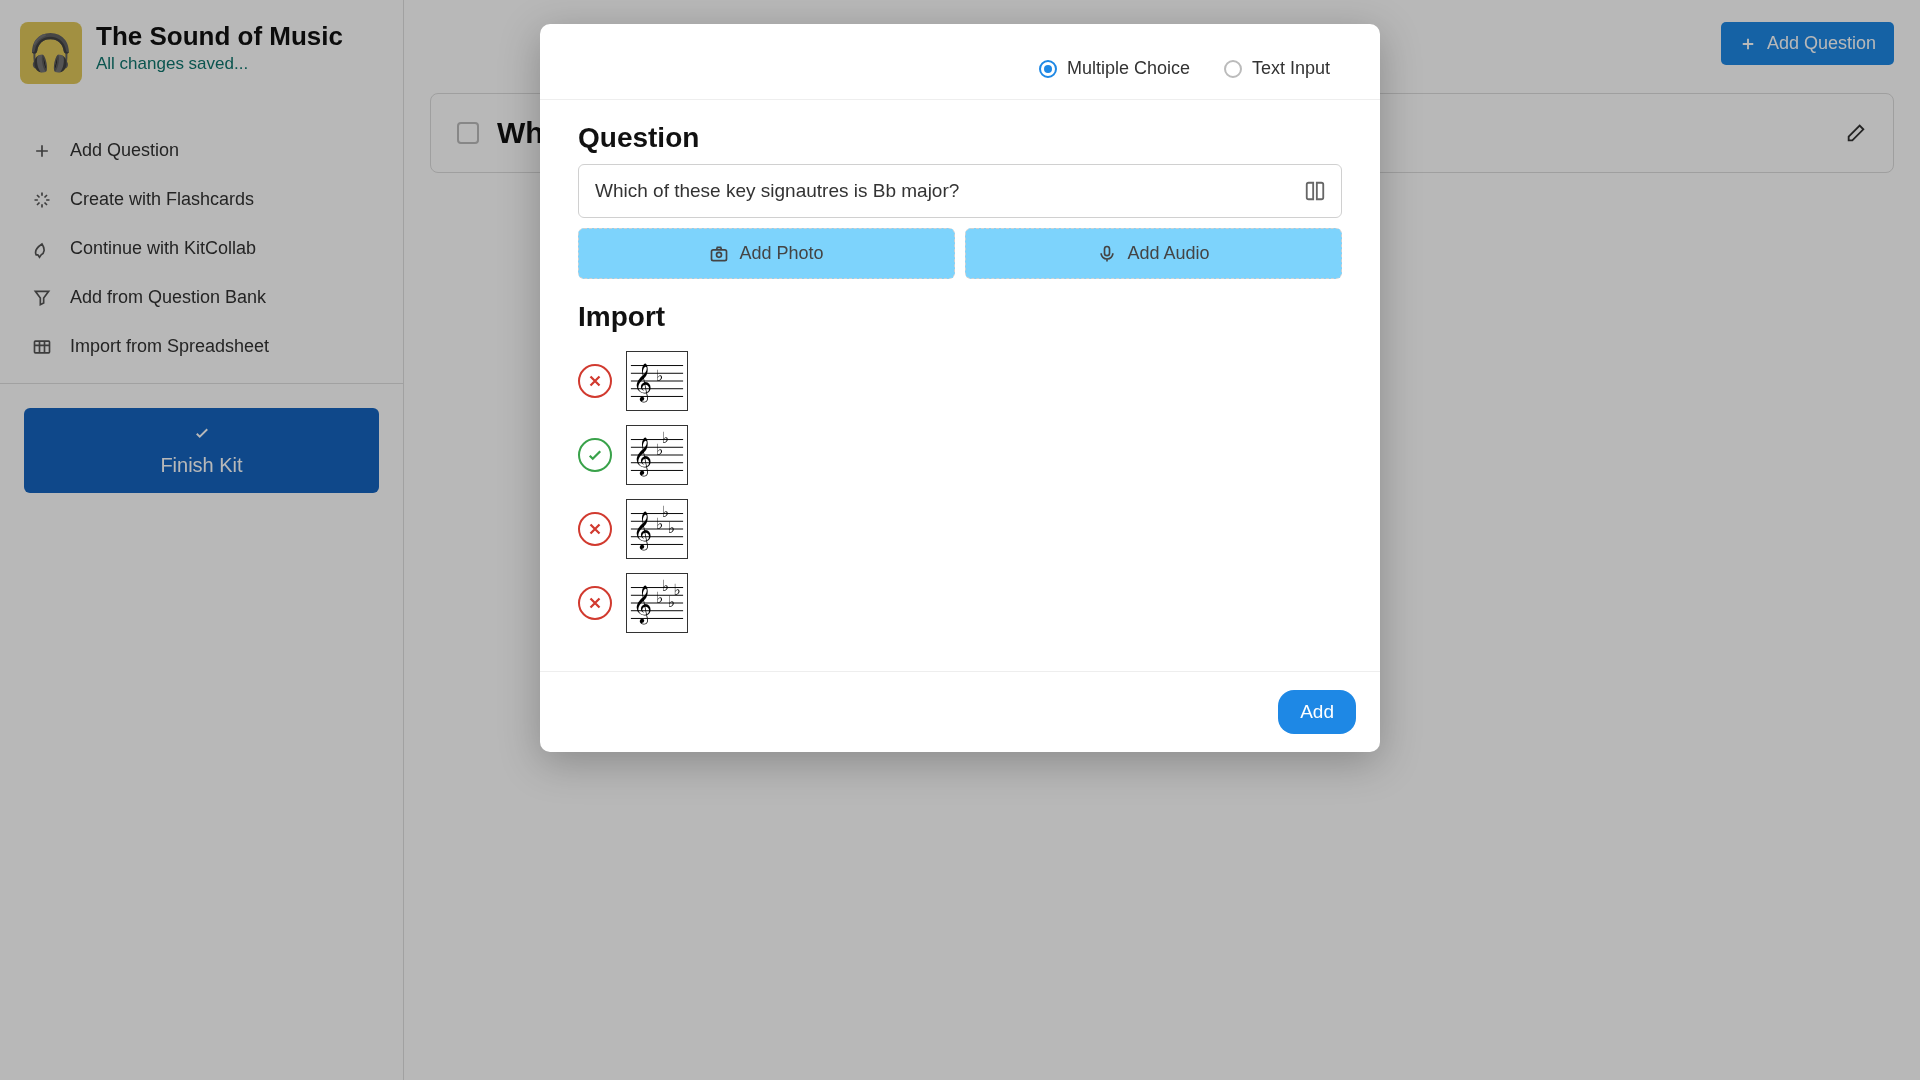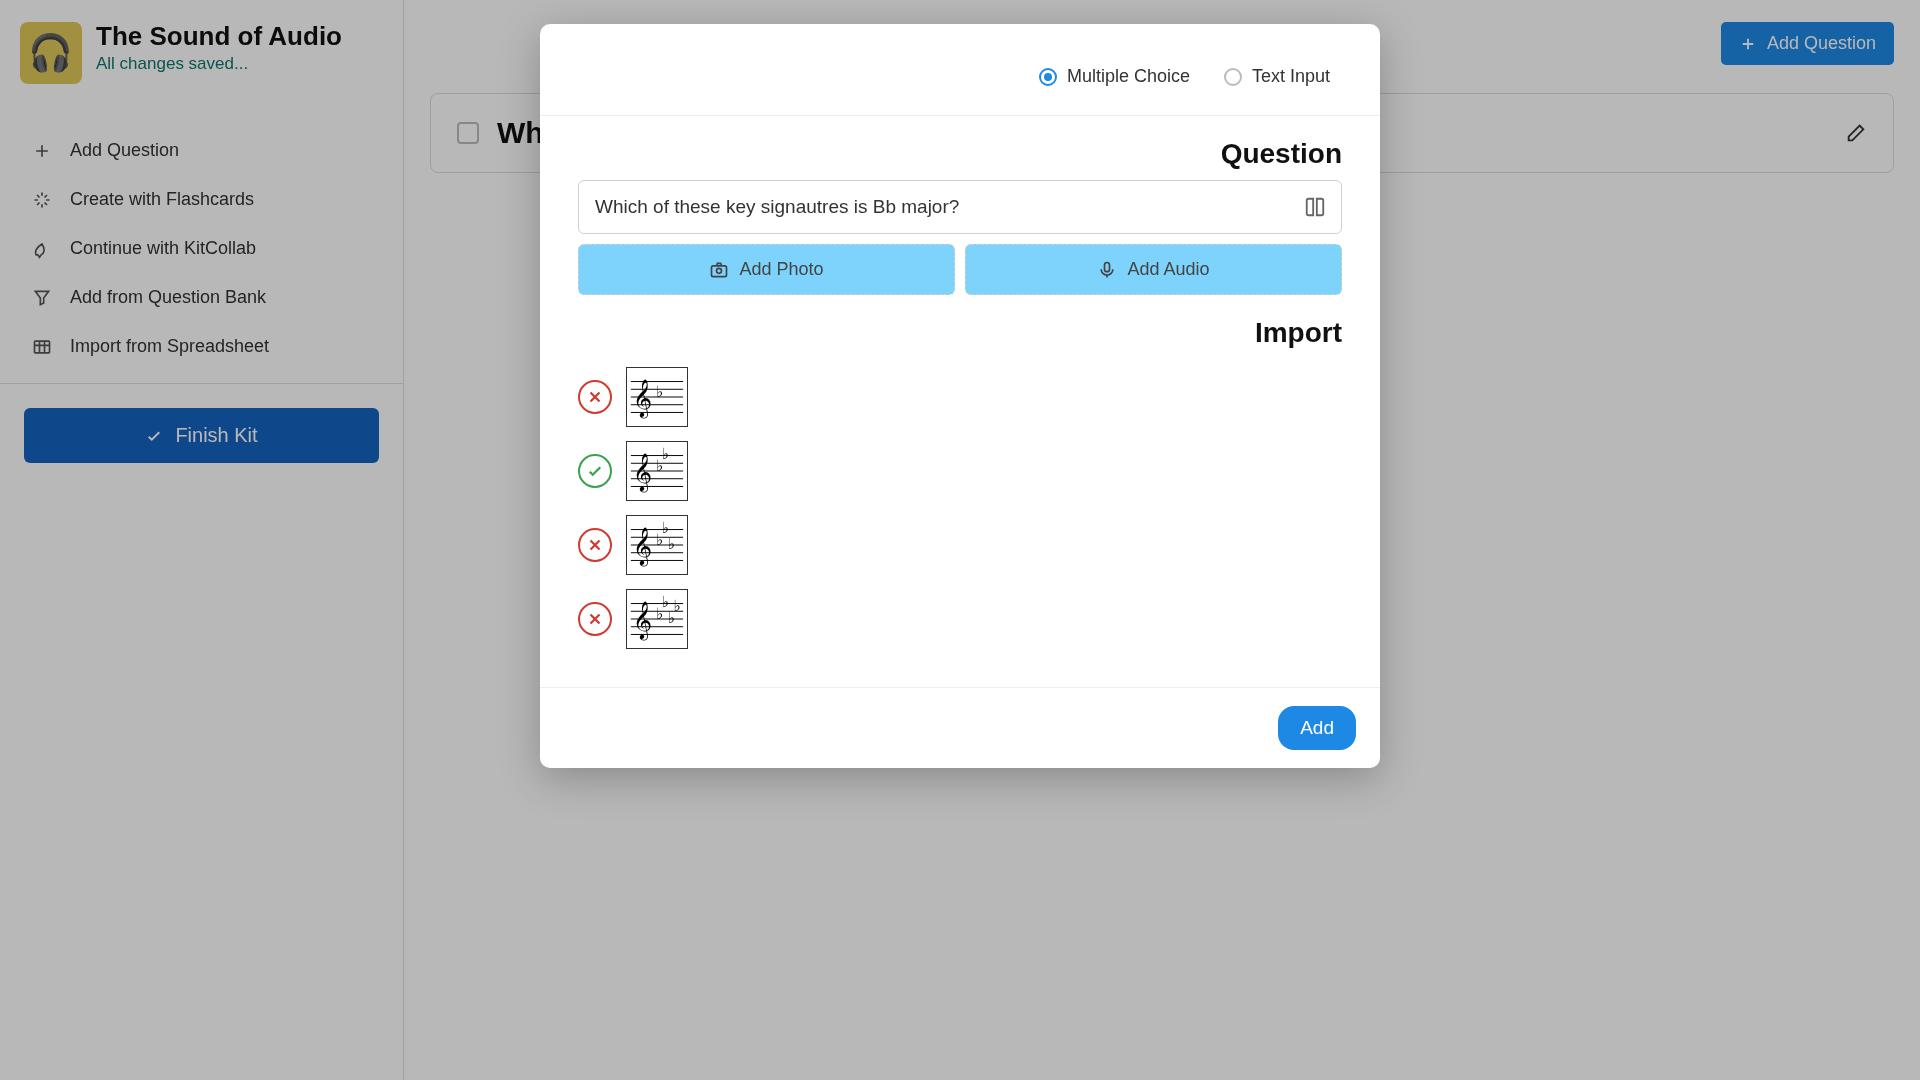--- a/index.html
+++ b/index.html
@@ -10,44 +10,44 @@
 .sidebar-header { display: flex; align-items: flex-start; gap: 14px; padding: 0 20px 24px 20px; }
 .kit-icon { width: 62px; height: 62px; background: #e1c85b; border-radius: 8px; display: flex; align-items: center; justify-content: center; font-size: 36px; }
 .kit-title { font-size: 26px; font-weight: 700; color: #111; line-height: 1.15; }
 .kit-subtitle { font-size: 17px; color: #0f766e; margin-top: 2px; }
 
 .sidebar-menu { padding: 18px 0 0 0; }
 .sidebar-item { display: flex; align-items: center; gap: 18px; padding: 14px 32px; font-size: 18px; color: #333; cursor: pointer; }
 .sidebar-icon { width: 20px; height: 20px; color: #555; flex: none; }
 
 .sidebar-divider { border-top: 1px solid #e0e0e0; margin: 12px 0 24px 0; }
-.finish-btn { margin: 0 24px; background: #1565c0; color: #fff; font-size: 20px; font-weight: 500; padding: 16px 0; border: none; border-radius: 6px; display: flex; align-items: center; justify-content: center; gap: 12px; cursor: pointer; }
+.finish-btn { margin: 0 24px; background: #1565c0; color: #fff; font-size: 20px; font-weight: 500; padding: 16px 0; border: none; border-radius: 6px; display: flex; align-items: center; justify-content: center; gap: 12px; cursor: pointer; flex-direction: column; }
 
 .main { flex: 1; background: #fff; padding: 22px 26px; }
 .main-header { display: flex; justify-content: flex-end; padding-bottom: 28px; }
 .add-q-btn { background: #1e88e5; color: #fff; border: none; border-radius: 5px; padding: 11px 18px; font-size: 18px; font-weight: 500; display: flex; align-items: center; gap: 10px; cursor: pointer; }
 
 .question-card { border: 1px solid #ddd; border-radius: 8px; padding: 22px 26px; display: flex; align-items: center; gap: 18px; }
 .checkbox { width: 22px; height: 22px; border: 2px solid #bbb; border-radius: 4px; }
 .question-card-title { font-size: 30px; font-weight: 700; color: #111; flex: 1; }
 .edit-icon { width: 22px; color: #333; cursor: pointer; }
 
 
 .overlay { position: absolute; inset: 0; background: rgba(0,0,0,0.28); display: flex; justify-content: center; align-items: flex-start; padding-top: 24px; }
 .modal { width: 840px; background: #fff; border-radius: 10px; padding: 28px 38px 0 38px; display: flex; flex-direction: column; box-shadow: 0 10px 40px rgba(0,0,0,0.25); }
 
-.qtype-row { display: flex; justify-content: flex-end; gap: 34px; padding: 6px 0 20px 12px; margin: 8px -38px; padding-right: 50px; }
+.qtype-row { display: flex; justify-content: flex-end; gap: 34px; padding: 6px 0 20px 12px; margin: 0 -38px; padding-right: 50px; }
 .qtype { display: flex; align-items: center; gap: 10px; font-size: 18px; color: #333; cursor: pointer; }
 .radio { width: 18px; height: 18px; border: 2px solid #bbb; border-radius: 50%; display: flex; align-items: center; justify-content: center; }
 .radio.selected { border-color: #1e88e5; }
 .radio.selected::after { content: ""; width: 8px; height: 8px; background: #1e88e5; border-radius: 50%; }
 
 .modal-divider { border-top: 1px solid #eee; margin: 0 -38px; }
 
-.section-title { font-size: 28px; font-weight: 700; color: #111; margin-top: 22px; margin-bottom: 10px; text-align: right; }
+.section-title { font-size: 28px; font-weight: 700; color: #111; margin-top: 22px; margin-bottom: 10px; }
 .q-input-wrap { position: relative; }
 .q-input { width: 100%; border: 1px solid #d0d0d0; border-radius: 6px; padding: 15px 50px 15px 16px; font-size: 19px; color: #333; }
 .q-input-icon { position: absolute; right: 16px; top: 50%; transform: translateY(-50%); width: 22px; color: #666; cursor: pointer; }
 
 .media-row { display: flex; gap: 10px; margin-top: 10px; }
 .media-btn { flex: 1; border: 1px dashed #d0d0d0; border-radius: 6px; background: #7dd3fc; padding: 14px 0; font-size: 18px; color: #444; display: flex; align-items: center; justify-content: center; gap: 10px; cursor: pointer; }
 
 .answers { margin-top: 8px; }
 .answer-row { display: flex; align-items: center; gap: 14px; margin-bottom: 14px; }
 .mark { width: 34px; height: 34px; border-radius: 50%; border: 2.5px solid; display: flex; align-items: center; justify-content: center; cursor: pointer; flex: none; }
@@ -62,21 +62,21 @@
 .add-btn { background: #1e88e5; color: #fff; border: none; border-radius: 16px; padding: 11px 22px; font-size: 19px; cursor: pointer; }
 </style>
 </head>
 <body>
 
 <div class="app">
   <aside class="sidebar">
     <div class="sidebar-header">
       <div class="kit-icon">🎧</div>
       <div>
-        <div class="kit-title">The Sound of Audio</div>
+        <div class="kit-title">The Sound of Music</div>
         <div class="kit-subtitle">All changes saved...</div>
       </div>
     </div>
 
     <nav class="sidebar-menu">
       <div class="sidebar-item">
         <svg class="sidebar-icon" viewBox="0 0 24 24" fill="none" stroke="currentColor" stroke-width="2">
             <path d="M12 5v14M5 12h14"></path>
           </svg>
         <span>Add Question</span>

